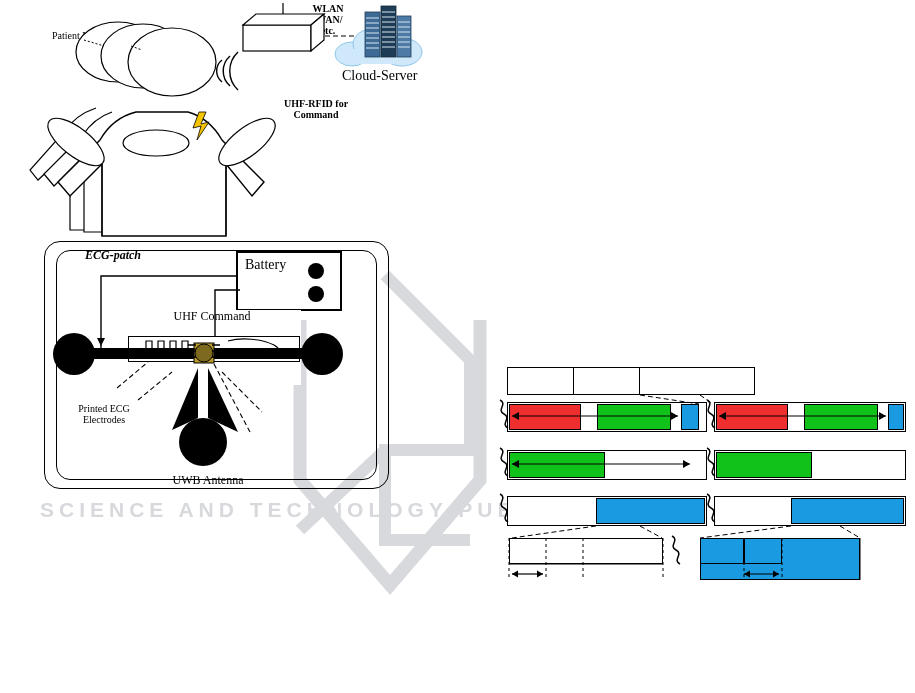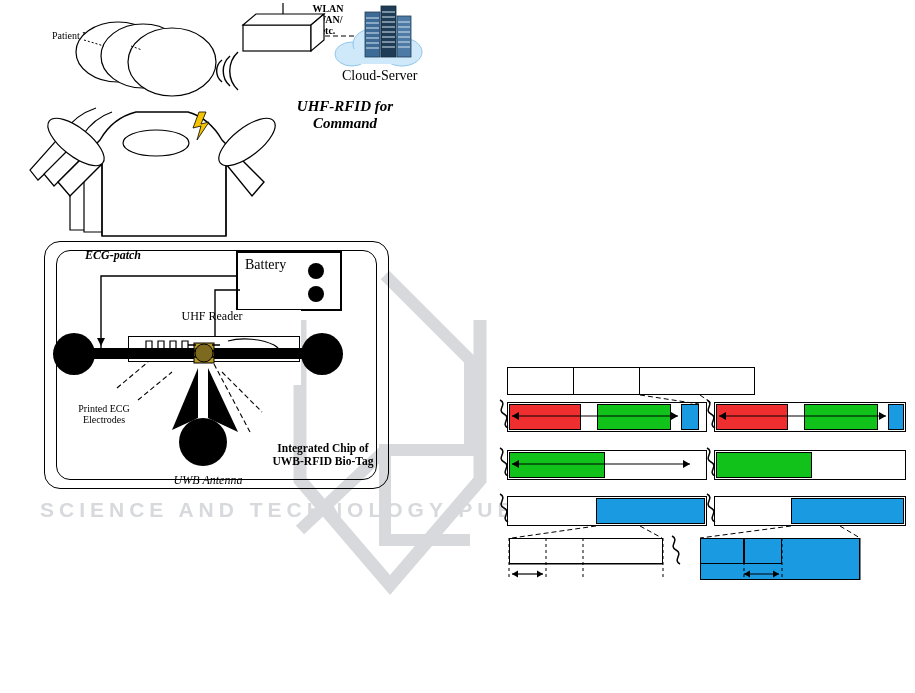--- a/index.html
+++ b/index.html
@@ -193,21 +193,21 @@
   <div class="lbl" style="left:52px; top:30px; font-size:10px;">Patient N</div>
   <div class="lbl" style="left:106px; top:43px; font-size:10.5px;">Patient 2</div>
   <div class="lbl ctr" style="left:131px; top:52px; font-size:11px; width:84px;">In-hospital
 Patient 1</div>
   <div class="lbl ctr" style="left:131px; top:136px; font-size:9.5px; width:52px;">ECG-Patch</div>
   <div class="lbl ctr" style="left:247px; top:32px; font-size:10.5px; width:60px;">Reader</div>
   <div class="lbl ctr" style="left:342px; top:68px; font-size:14px; width:74px;">Cloud-Server</div>
   <div class="lbl bold ctr" style="left:300px; top:3px; font-size:10px; width:56px;">WLAN
 /WAN/
 etc.</div>
-  <div class="lbl bold ctr" style="left:285px; top:98px; font-size:15px; width:120px;font-style:italic;">UHF-RFID for
+  <div class="lbl bold ctr" style="left:256px; top:98px; font-size:10px; width:120px;">UHF-RFID for
 Command</div>
   <div class="lbl bold ctr" style="left:150px; top:168px; font-size:11px; width:90px;">3G-10G
 UWB-IR for
 Bio-sensing
 data TX</div>
 
   <div id="patch-box"></div>
   <div id="patch-inner"></div>
 
   <svg class="svgover" width="915" height="693" viewBox="0 0 915 693" style="z-index:3;">
@@ -247,26 +247,24 @@
 
   <div id="battery-box"></div>
   <div class="bat-dot" style="left:308px; top:263px;"></div>
   <div class="bat-dot" style="left:308px; top:286px;"></div>
 
   <div id="ant-white"></div>
   <div id="uhf-ant-box"></div>
 
   <div class="lbl ital bold" style="left:85px; top:249px; font-size:12px;">ECG-patch</div>
   <div class="lbl" style="left:245px; top:257px; font-size:14px;">Battery</div>
-  <div class="lbl ctr" style="left:152px; top:310px; font-size:12px; width:120px;">UHF Reader</div>
-  <div class="lbl ctr" style="left:148px; top:474px; font-size:12px; width:120px;font-style:italic;">UWB Antenna</div>
+  <div class="lbl ctr" style="left:152px; top:310px; font-size:12px; width:120px;">UHF Command</div>
+  <div class="lbl ctr" style="left:148px; top:474px; font-size:12px; width:120px;">UWB Antenna</div>
   <div class="lbl ctr" style="left:58px; top:403px; font-size:10px; width:92px;">Printed ECG
 Electrodes</div>
-  <div class="lbl bold ctr" style="left:258px; top:442px; font-size:11.5px; width:130px;">Integrated Chip of
-UWB-RFID Bio-Tag</div>
 
   <div id="timing" class="abs" style="left:0; top:0; width:915px; height:693px; z-index:4;">
 
     <div class="frame" style="left:507px; top:367px; width:248px; height:28px;"></div>
     <div class="abs" style="left:573px; top:367px; width:1px; height:28px; background:#000;"></div>
     <div class="abs" style="left:639px; top:367px; width:1px; height:28px; background:#000;"></div>
 
     <div class="blk white" style="left:507px; top:402px; width:200px; height:30px;"></div>
     <div class="blk red" style="left:509px; top:404px; width:72px; height:26px;"></div>
     <div class="blk green" style="left:597px; top:404px; width:74px; height:26px;"></div>

